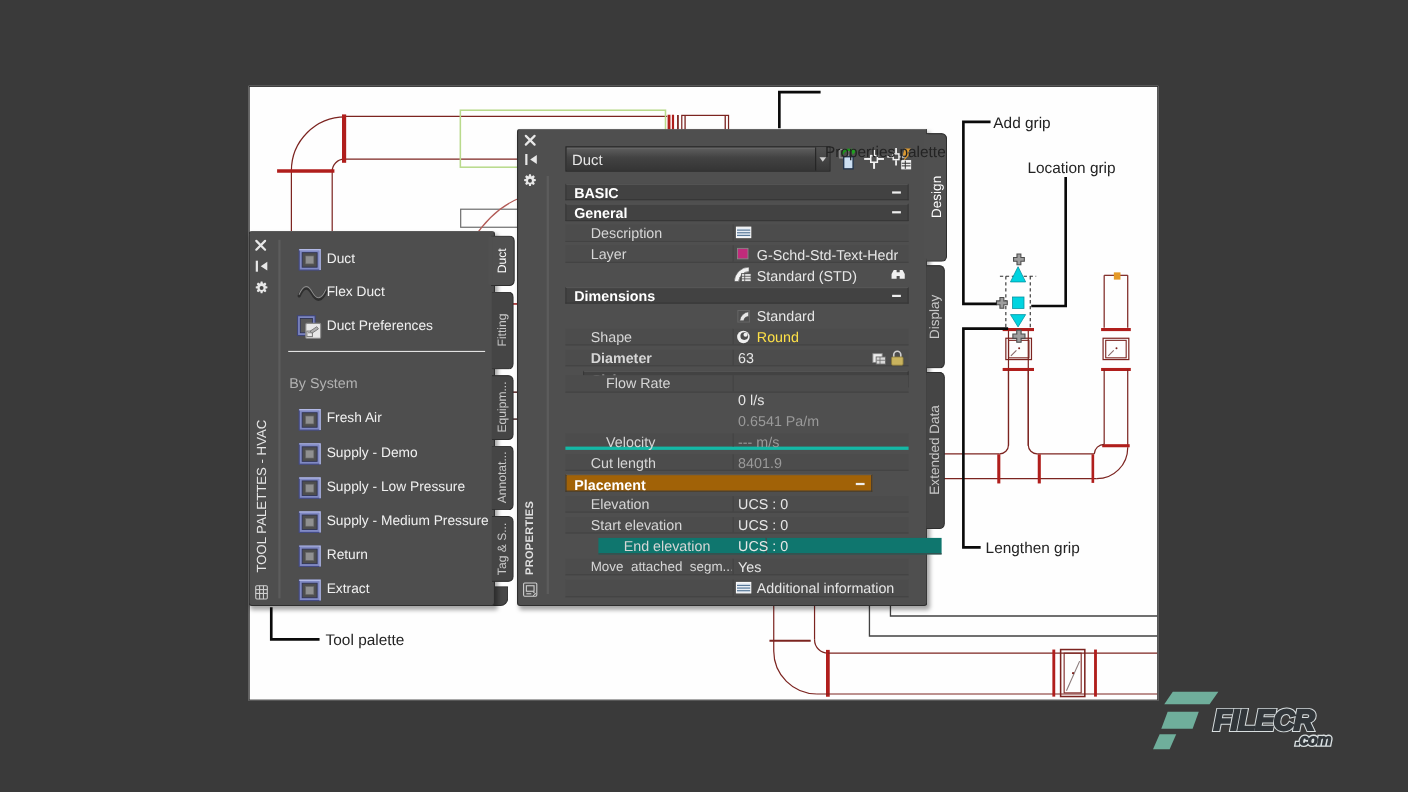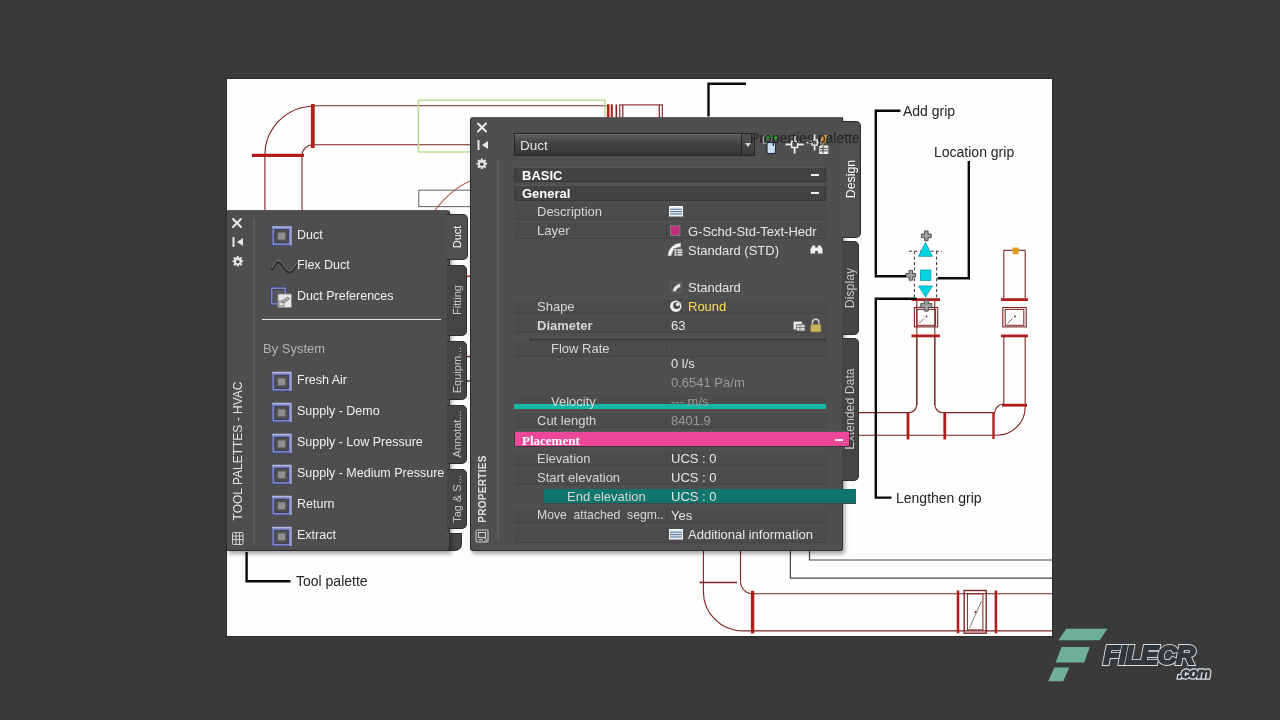--- a/index.html
+++ b/index.html
@@ -279,45 +279,49 @@
       <div style="position:absolute; right:6px; top:6.25px; width:8px; height:2.2px; background:#efefef;"></div>
     </div>
 <div class="abs" style="left:514px; top:204px; width:312px; height:15.5px; background:#4c4c4c; border-bottom:1px solid #434343; z-index:22;">
       <span style="position:absolute; left:23px; top:0.25px; font-size:13px; color:#d6d6d6; white-space:nowrap; ">Description</span>
       <div style="position:absolute; left:152px; top:0; width:1px; height:100%; background:#444444;"></div>
     </div>
 <div class="abs" style="left:514px; top:223px; width:312px; height:15.5px; background:#4c4c4c; border-bottom:1px solid #434343; z-index:22;">
       <span style="position:absolute; left:23px; top:0.25px; font-size:13px; color:#d6d6d6; white-space:nowrap; ">Layer</span>
       <div style="position:absolute; left:152px; top:0; width:1px; height:100%; background:#444444;"></div>
     </div>
+<div class="abs" style="left:514px; top:260.5px; width:312px; height:15.5px; background:#424242; border:1px solid #373737; border-top-color:#585858; z-index:22;">
+      <span style="position:absolute; left:7px; top:0.25px; font-size:13px; font-weight:bold; color:#fff;">Dimensions</span>
+      <div style="position:absolute; right:6px; top:6.25px; width:8px; height:2.2px; background:#efefef;"></div>
+    </div>
 <div class="abs" style="left:514px; top:298.5px; width:312px; height:15.5px; background:#4c4c4c; border-bottom:1px solid #434343; z-index:22;">
       <span style="position:absolute; left:23px; top:0.25px; font-size:13px; color:#d6d6d6; white-space:nowrap; ">Shape</span>
       <div style="position:absolute; left:152px; top:0; width:1px; height:100%; background:#444444;"></div>
     </div>
 <div class="abs" style="left:514px; top:317.5px; width:312px; height:15.5px; background:#4c4c4c; border-bottom:1px solid #434343; z-index:22;">
       <span style="position:absolute; left:23px; top:0.25px; font-size:13px; color:#d6d6d6; white-space:nowrap;font-weight:bold; ">Diameter</span>
       <div style="position:absolute; left:152px; top:0; width:1px; height:100%; background:#444444;"></div>
     </div>
 <div class="abs" style="left:530px; top:336.5px; width:296px; height:15.5px; background:#424242; border:1px solid #373737; border-top-color:#585858; z-index:22;">
       <span style="position:absolute; left:7px; top:0.25px; font-size:13px; font-weight:bold; color:#fff;">Sizing</span>
       <div style="position:absolute; right:6px; top:6.25px; width:8px; height:2.2px; background:#efefef;"></div>
     </div>
 <div class="abs" style="left:514px; top:341px; width:312px; height:15.5px; background:#4c4c4c; border-bottom:1px solid #434343; z-index:22;">
       <span style="position:absolute; left:37px; top:0.25px; font-size:13px; color:#d6d6d6; white-space:nowrap; ">Flow Rate</span>
       <div style="position:absolute; left:152px; top:0; width:1px; height:100%; background:#444444;"></div>
     </div>
-<div class="abs" style="left:514px; top:393.5px; width:312px; height:15.5px; background:#4c4c4c; border-bottom:5px solid #14b8a6; z-index:22;">
+<div class="abs" style="left:514px; top:393.5px; width:312px; height:15.5px; background:#4c4c4c; border-bottom:3px solid #14b8a6; z-index:22;">
       <span style="position:absolute; left:37px; top:0.25px; font-size:13px; color:#d6d6d6; white-space:nowrap; ">Velocity</span>
       <div style="position:absolute; left:152px; top:0; width:1px; height:100%; background:#444444;"></div>
     </div>
 <div class="abs" style="left:514px; top:412.5px; width:312px; height:15.5px; background:#4c4c4c; border-bottom:1px solid #434343; z-index:22;">
       <span style="position:absolute; left:23px; top:0.25px; font-size:13px; color:#d6d6d6; white-space:nowrap; ">Cut length</span>
       <div style="position:absolute; left:152px; top:0; width:1px; height:100%; background:#444444;"></div>
     </div>
-<div class="abs" style="left:514px; top:431px; width:336px; height:16px; background:#ec4899; border:1px solid #373737; border-top-color:#585858; z-index:22;font-family:Liberation Serif, serif;">
+<div class="abs" style="left:514px; top:431px; width:279px; height:16px; background:#a16207; border:1px solid #373737; border-top-color:#585858; z-index:22;">
       <span style="position:absolute; left:7px; top:0.5px; font-size:13px; font-weight:bold; color:#fff;">Placement</span>
       <div style="position:absolute; right:6px; top:6.5px; width:8px; height:2.2px; background:#efefef;"></div>
     </div>
 <div class="abs" style="left:514px; top:450.5px; width:312px; height:15.5px; background:#4c4c4c; border-bottom:1px solid #434343; z-index:22;">
       <span style="position:absolute; left:23px; top:0.25px; font-size:13px; color:#d6d6d6; white-space:nowrap; ">Elevation</span>
       <div style="position:absolute; left:152px; top:0; width:1px; height:100%; background:#444444;"></div>
     </div>
 <div class="abs" style="left:514px; top:469.5px; width:312px; height:15.5px; background:#4c4c4c; border-bottom:1px solid #434343; z-index:22;">
       <span style="position:absolute; left:23px; top:0.25px; font-size:13px; color:#d6d6d6; white-space:nowrap; ">Start elevation</span>
       <div style="position:absolute; left:152px; top:0; width:1px; height:100%; background:#444444;"></div>

